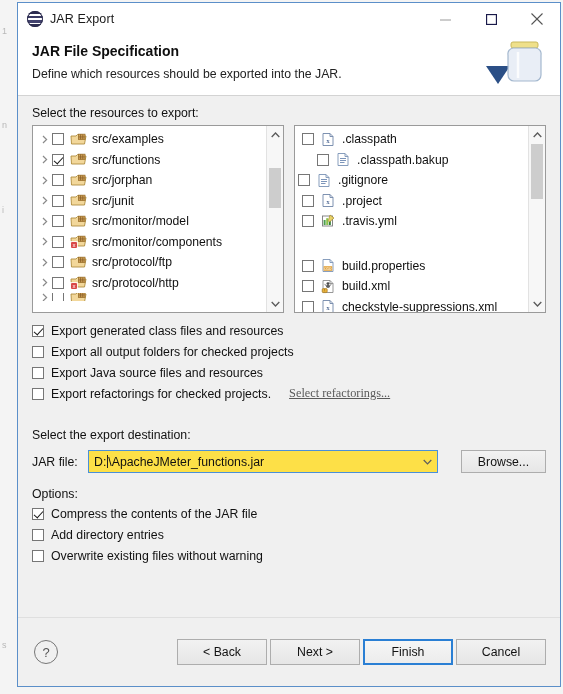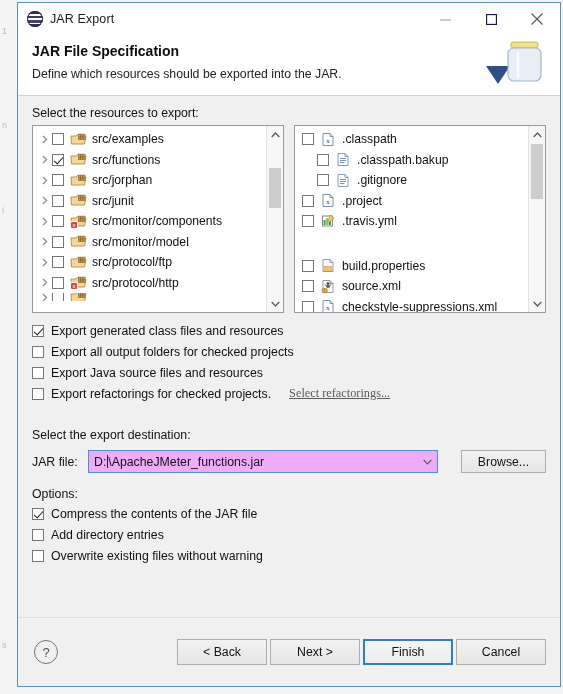--- a/index.html
+++ b/index.html
@@ -187,21 +187,21 @@
   .opts-block { margin-top: 7px; }
   .dest-label { margin-top: 24px; font-size: 12.3px; color:#111; }
   .jarrow {
     display: flex; align-items: center;
     margin-top: 8px;
   }
   .jarrow .lbl { font-size: 12.3px; color:#111; width: 56px; flex:0 0 56px;}
   .combo {
     flex: 1 1 auto; height: 23px;
     border: 1px solid #4a90d9;
-    background: #f0abfc;
+    background: #fde047;
     display: flex; align-items: center;
     position: relative;
     box-sizing: border-box;
   }
   .combo .val {
     font-size: 12.3px; color:#111; padding-left: 5px;
     white-space: nowrap; overflow: hidden;
     position: relative;
   }
   .caret {
@@ -389,45 +389,45 @@
                 </span>
                 <span class="cbox"></span>
                 <span class="ficon">
                   <svg width="17" height="15" viewBox="0 0 17 15">
                     <path d="M1 4 L6 4 L7.5 2.5 L12 2.5 L12 4 L16 4 L14.5 12 L1.5 12 Z" fill="#f2d79a" stroke="#b08d3e" stroke-width="0.9"></path>
                     <rect x="8.5" y="2.2" width="6.5" height="5.2" fill="#e8b96a" stroke="#9a6f2b" stroke-width="0.8"></rect>
                     <line x1="10.6" y1="2.4" x2="10.6" y2="7.2" stroke="#7c5520" stroke-width="0.7"></line>
                     <line x1="12.8" y1="2.4" x2="12.8" y2="7.2" stroke="#7c5520" stroke-width="0.7"></line>
                     <line x1="8.7" y1="4.2" x2="14.8" y2="4.2" stroke="#7c5520" stroke-width="0.7"></line>
                     <line x1="8.7" y1="5.9" x2="14.8" y2="5.9" stroke="#7c5520" stroke-width="0.7"></line>
+                  </svg>
+                </span>
+                <span>src/monitor/model</span>
+              </div>
+              <div class="row">
+                <span class="arrow">
+                  <svg width="6" height="9" viewBox="0 0 6 9">
+                    <polyline points="1,1 4.6,4.5 1,8" fill="none" stroke="#8a8a8a" stroke-width="1.2"></polyline>
+                  </svg>
+                </span>
+                <span class="cbox"></span>
+                <span class="ficon">
+                  <svg width="17" height="15" viewBox="0 0 17 15">
+                    <path d="M1 4 L6 4 L7.5 2.5 L12 2.5 L12 4 L16 4 L14.5 12 L1.5 12 Z" fill="#f2d79a" stroke="#b08d3e" stroke-width="0.9"></path>
+                    <rect x="8.5" y="2.2" width="6.5" height="5.2" fill="#e8b96a" stroke="#9a6f2b" stroke-width="0.8"></rect>
+                    <line x1="10.6" y1="2.4" x2="10.6" y2="7.2" stroke="#7c5520" stroke-width="0.7"></line>
+                    <line x1="12.8" y1="2.4" x2="12.8" y2="7.2" stroke="#7c5520" stroke-width="0.7"></line>
+                    <line x1="8.7" y1="4.2" x2="14.8" y2="4.2" stroke="#7c5520" stroke-width="0.7"></line>
+                    <line x1="8.7" y1="5.9" x2="14.8" y2="5.9" stroke="#7c5520" stroke-width="0.7"></line>
                     <rect x="0.5" y="7.5" width="7" height="7" fill="#ffffff" stroke="#ffffff" stroke-width="0.6"></rect>
                     <rect x="1" y="8" width="6" height="6" rx="1" fill="#d94848"></rect>
                     <text x="4" y="12.7" font-size="6" fill="#ffffff" text-anchor="middle" font-family="Liberation Sans">x</text>
                   </svg>
                 </span>
                 <span>src/monitor/components</span>
-              </div>
-              <div class="row">
-                <span class="arrow">
-                  <svg width="6" height="9" viewBox="0 0 6 9">
-                    <polyline points="1,1 4.6,4.5 1,8" fill="none" stroke="#8a8a8a" stroke-width="1.2"></polyline>
-                  </svg>
-                </span>
-                <span class="cbox"></span>
-                <span class="ficon">
-                  <svg width="17" height="15" viewBox="0 0 17 15">
-                    <path d="M1 4 L6 4 L7.5 2.5 L12 2.5 L12 4 L16 4 L14.5 12 L1.5 12 Z" fill="#f2d79a" stroke="#b08d3e" stroke-width="0.9"></path>
-                    <rect x="8.5" y="2.2" width="6.5" height="5.2" fill="#e8b96a" stroke="#9a6f2b" stroke-width="0.8"></rect>
-                    <line x1="10.6" y1="2.4" x2="10.6" y2="7.2" stroke="#7c5520" stroke-width="0.7"></line>
-                    <line x1="12.8" y1="2.4" x2="12.8" y2="7.2" stroke="#7c5520" stroke-width="0.7"></line>
-                    <line x1="8.7" y1="4.2" x2="14.8" y2="4.2" stroke="#7c5520" stroke-width="0.7"></line>
-                    <line x1="8.7" y1="5.9" x2="14.8" y2="5.9" stroke="#7c5520" stroke-width="0.7"></line>
-                  </svg>
-                </span>
-                <span>src/monitor/model</span>
               </div>
               <div class="row">
                 <span class="arrow">
                   <svg width="6" height="9" viewBox="0 0 6 9">
                     <polyline points="1,1 4.6,4.5 1,8" fill="none" stroke="#8a8a8a" stroke-width="1.2"></polyline>
                   </svg>
                 </span>
                 <span class="cbox"></span>
                 <span class="ficon">
                   <svg width="17" height="15" viewBox="0 0 17 15">
@@ -516,21 +516,21 @@
                   <svg width="17" height="15" viewBox="0 0 17 15">
                     <path d="M3 1.5 h7 l3 3 v9 h-10 z" fill="#ffffff" stroke="#7b93b5" stroke-width="0.9"></path>
                     <path d="M10 1.5 v3 h3" fill="none" stroke="#7b93b5" stroke-width="0.9"></path>
                     <line x1="5" y1="6.5" x2="11" y2="6.5" stroke="#5b7aa8" stroke-width="0.8"></line>
                     <line x1="5" y1="8.5" x2="11" y2="8.5" stroke="#5b7aa8" stroke-width="0.8"></line>
                     <line x1="5" y1="10.5" x2="9.5" y2="10.5" stroke="#5b7aa8" stroke-width="0.8"></line>
                   </svg>
                 </span>
                 <span>.classpath.bakup</span>
               </div>
-              <div class="row" style="padding-left: 22px; align-items: center;">
+              <div class="row" style="padding-left: 3px; align-items: center;">
                 <span class="cbox"></span>
                 <span class="ficon">
                   <svg width="17" height="15" viewBox="0 0 17 15">
                     <path d="M3 1.5 h7 l3 3 v9 h-10 z" fill="#ffffff" stroke="#7b93b5" stroke-width="0.9"></path>
                     <path d="M10 1.5 v3 h3" fill="none" stroke="#7b93b5" stroke-width="0.9"></path>
                     <line x1="5" y1="6.5" x2="11" y2="6.5" stroke="#5b7aa8" stroke-width="0.8"></line>
                     <line x1="5" y1="8.5" x2="11" y2="8.5" stroke="#5b7aa8" stroke-width="0.8"></line>
                     <line x1="5" y1="10.5" x2="9.5" y2="10.5" stroke="#5b7aa8" stroke-width="0.8"></line>
                   </svg>
                 </span>
@@ -579,21 +579,21 @@
                     <path d="M3 1.5 h7 l3 3 v9 h-10 z" fill="#ffffff" stroke="#8c8c8c" stroke-width="0.9"></path>
                     <path d="M10 1.5 v3 h3" fill="none" stroke="#8c8c8c" stroke-width="0.9"></path>
                     <ellipse cx="8" cy="4.6" rx="1.5" ry="1.4" fill="#4a4a4a"></ellipse>
                     <ellipse cx="8" cy="7.2" rx="1.9" ry="1.8" fill="#5d5d5d"></ellipse>
                     <line x1="4.6" y1="5.4" x2="6.3" y2="6.6" stroke="#4a4a4a" stroke-width="0.8"></line>
                     <line x1="11.4" y1="5.4" x2="9.7" y2="6.6" stroke="#4a4a4a" stroke-width="0.8"></line>
                     <rect x="2.2" y="9.6" width="5" height="4" rx="1" fill="#e8b23c" stroke="#a87a20" stroke-width="0.7"></rect>
                     <text x="4.7" y="13" font-size="4" fill="#5a3a00" text-anchor="middle" font-family="Liberation Sans">!</text>
                   </svg>
                 </span>
-                <span>source.xml</span>
+                <span>build.xml</span>
               </div>
               <div class="row" style="padding-left: 7px;">
                 <span class="cbox"></span>
                 <span class="ficon">
                   <svg width="17" height="15" viewBox="0 0 17 15">
                     <path d="M3 1.5 h7 l3 3 v9 h-10 z" fill="#ffffff" stroke="#6f86a8" stroke-width="0.9"></path>
                     <path d="M10 1.5 v3 h3" fill="none" stroke="#6f86a8" stroke-width="0.9"></path>
                     <text x="8" y="11.4" font-size="7" fill="#29487d" text-anchor="middle" font-family="Liberation Serif">x</text>
                   </svg>
                 </span>

